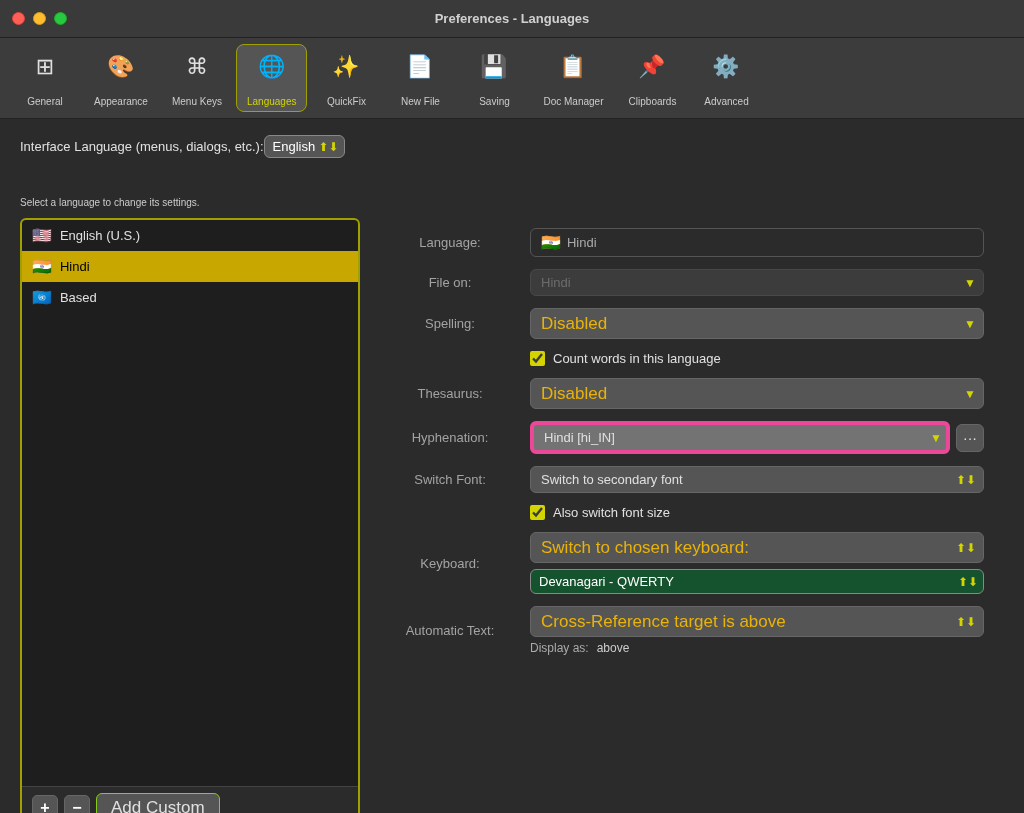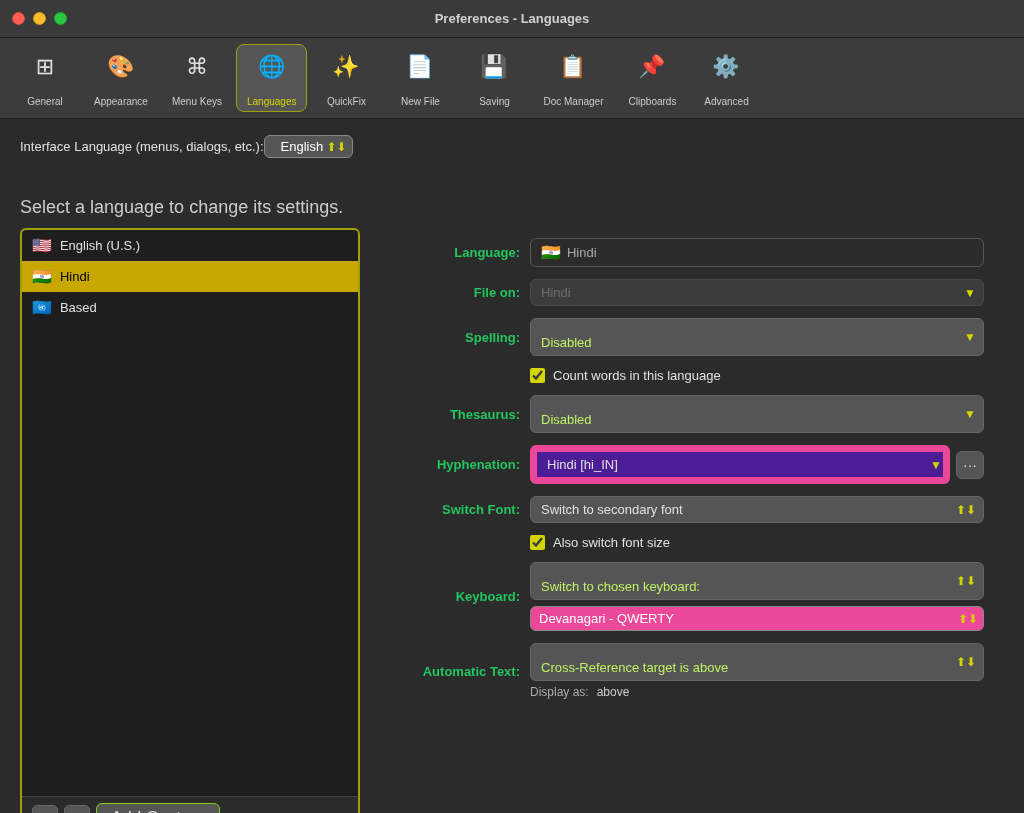--- a/index.html
+++ b/index.html
@@ -103,37 +103,37 @@
     }
     .select-wrapper {
       position: relative;
       display: inline-flex;
       align-items: center;
     }
     .select-wrapper select {
       background: #555;
       border: 1px solid #888;
       border-radius: 6px;
-      padding: 3px 24px 3px 16px;
+      padding: 3px 24px 3px 8px;
       font-size: 13px;
       color: #fff;
       appearance: none;
       cursor: pointer;
     }
     .select-arrow {
       position: absolute;
       right: 6px;
       pointer-events: none;
       color: #d4d400;
       font-size: 12px;
     }
 
     
     .sub-label {
-      font-size: 18px;
+      font-size: 10px;
       color: #ccc;
       margin-bottom: 10px;
       margin-top: 39px;
     }
 
     
     .two-col {
       display: flex;
       gap: 0;
       height: calc(100% - 70px);
@@ -211,39 +211,38 @@
       flex-direction: column;
       gap: 12px;
     }
     .setting-row {
       display: flex;
       align-items: center;
       gap: 10px;
     }
     .setting-label {
       font-size: 13px;
-      color: #22c55e;
-      text-align: right;
+      color: #a3a3a3;
+      text-align: center;
       min-width: 140px;
-      font-weight: bold;
     }
     .setting-control {
       flex: 1;
     }
     .dropdown-wrapper {
       position: relative;
       width: 100%;
     }
     .dropdown-wrapper select {
       background: #555;
       border: 1px solid #666;
       border-radius: 6px;
-      padding: 16px 28px 5px 10px;
-      font-size: 13px;
-      color: #bef264;
+      padding: 5px 28px 5px 10px;
+      font-size: 17px;
+      color: #eab308;
       appearance: none;
       width: 100%;
       cursor: pointer;
     }
     .dropdown-arrow {
       position: absolute;
       right: 8px;
       top: 50%;
       transform: translateY(-50%);
       pointer-events: none;
@@ -300,22 +299,22 @@
       display: flex;
       align-items: center;
       gap: 6px;
       flex: 1;
     }
     .hyphen-select-wrap {
       position: relative;
       flex: 1;
     }
     .hyphen-select-wrap select {
-      background: #4c1d95;
-      border: 7px solid #ec4899;
+      background: #737373;
+      border: 4px solid #ec4899;
       border-radius: 6px;
       padding: 5px 28px 5px 10px;
       font-size: 13px;
       color: #e0e0e0;
       appearance: none;
       width: 100%;
       cursor: pointer;
     }
     .hyphen-extra-btn {
       background: #555;
@@ -563,21 +562,21 @@
         <span class="setting-label">Keyboard:</span>
         <div class="keyboard-wrap">
           <div class="dropdown-wrapper">
             <select>
               <option>Switch to chosen keyboard:</option>
               <option>Do not switch</option>
             </select>
             <span class="dropdown-arrow">⬆⬇</span>
           </div>
           <div class="dropdown-wrapper" style="width:auto;display:inline-flex;align-items:center;">
-            <select style="background:#ec4899;border:1px solid #888;border-radius:6px;padding:4px 24px 4px 8px;font-size:13px;color:#fff;appearance:none;cursor:pointer;">
+            <select style="background:#14532d;border:1px solid #888;border-radius:6px;padding:4px 24px 4px 8px;font-size:13px;color:#fff;appearance:none;cursor:pointer;">
               <option>Devanagari - QWERTY</option>
               <option>ABC</option>
             </select>
             <span class="dropdown-arrow" style="position:absolute;right:6px;pointer-events:none;color:#d4d400;font-size:12px;">⬆⬇</span>
           </div>
         </div>
       </div>
 
       <div class="setting-row">
         <span class="setting-label">Automatic Text:</span>

